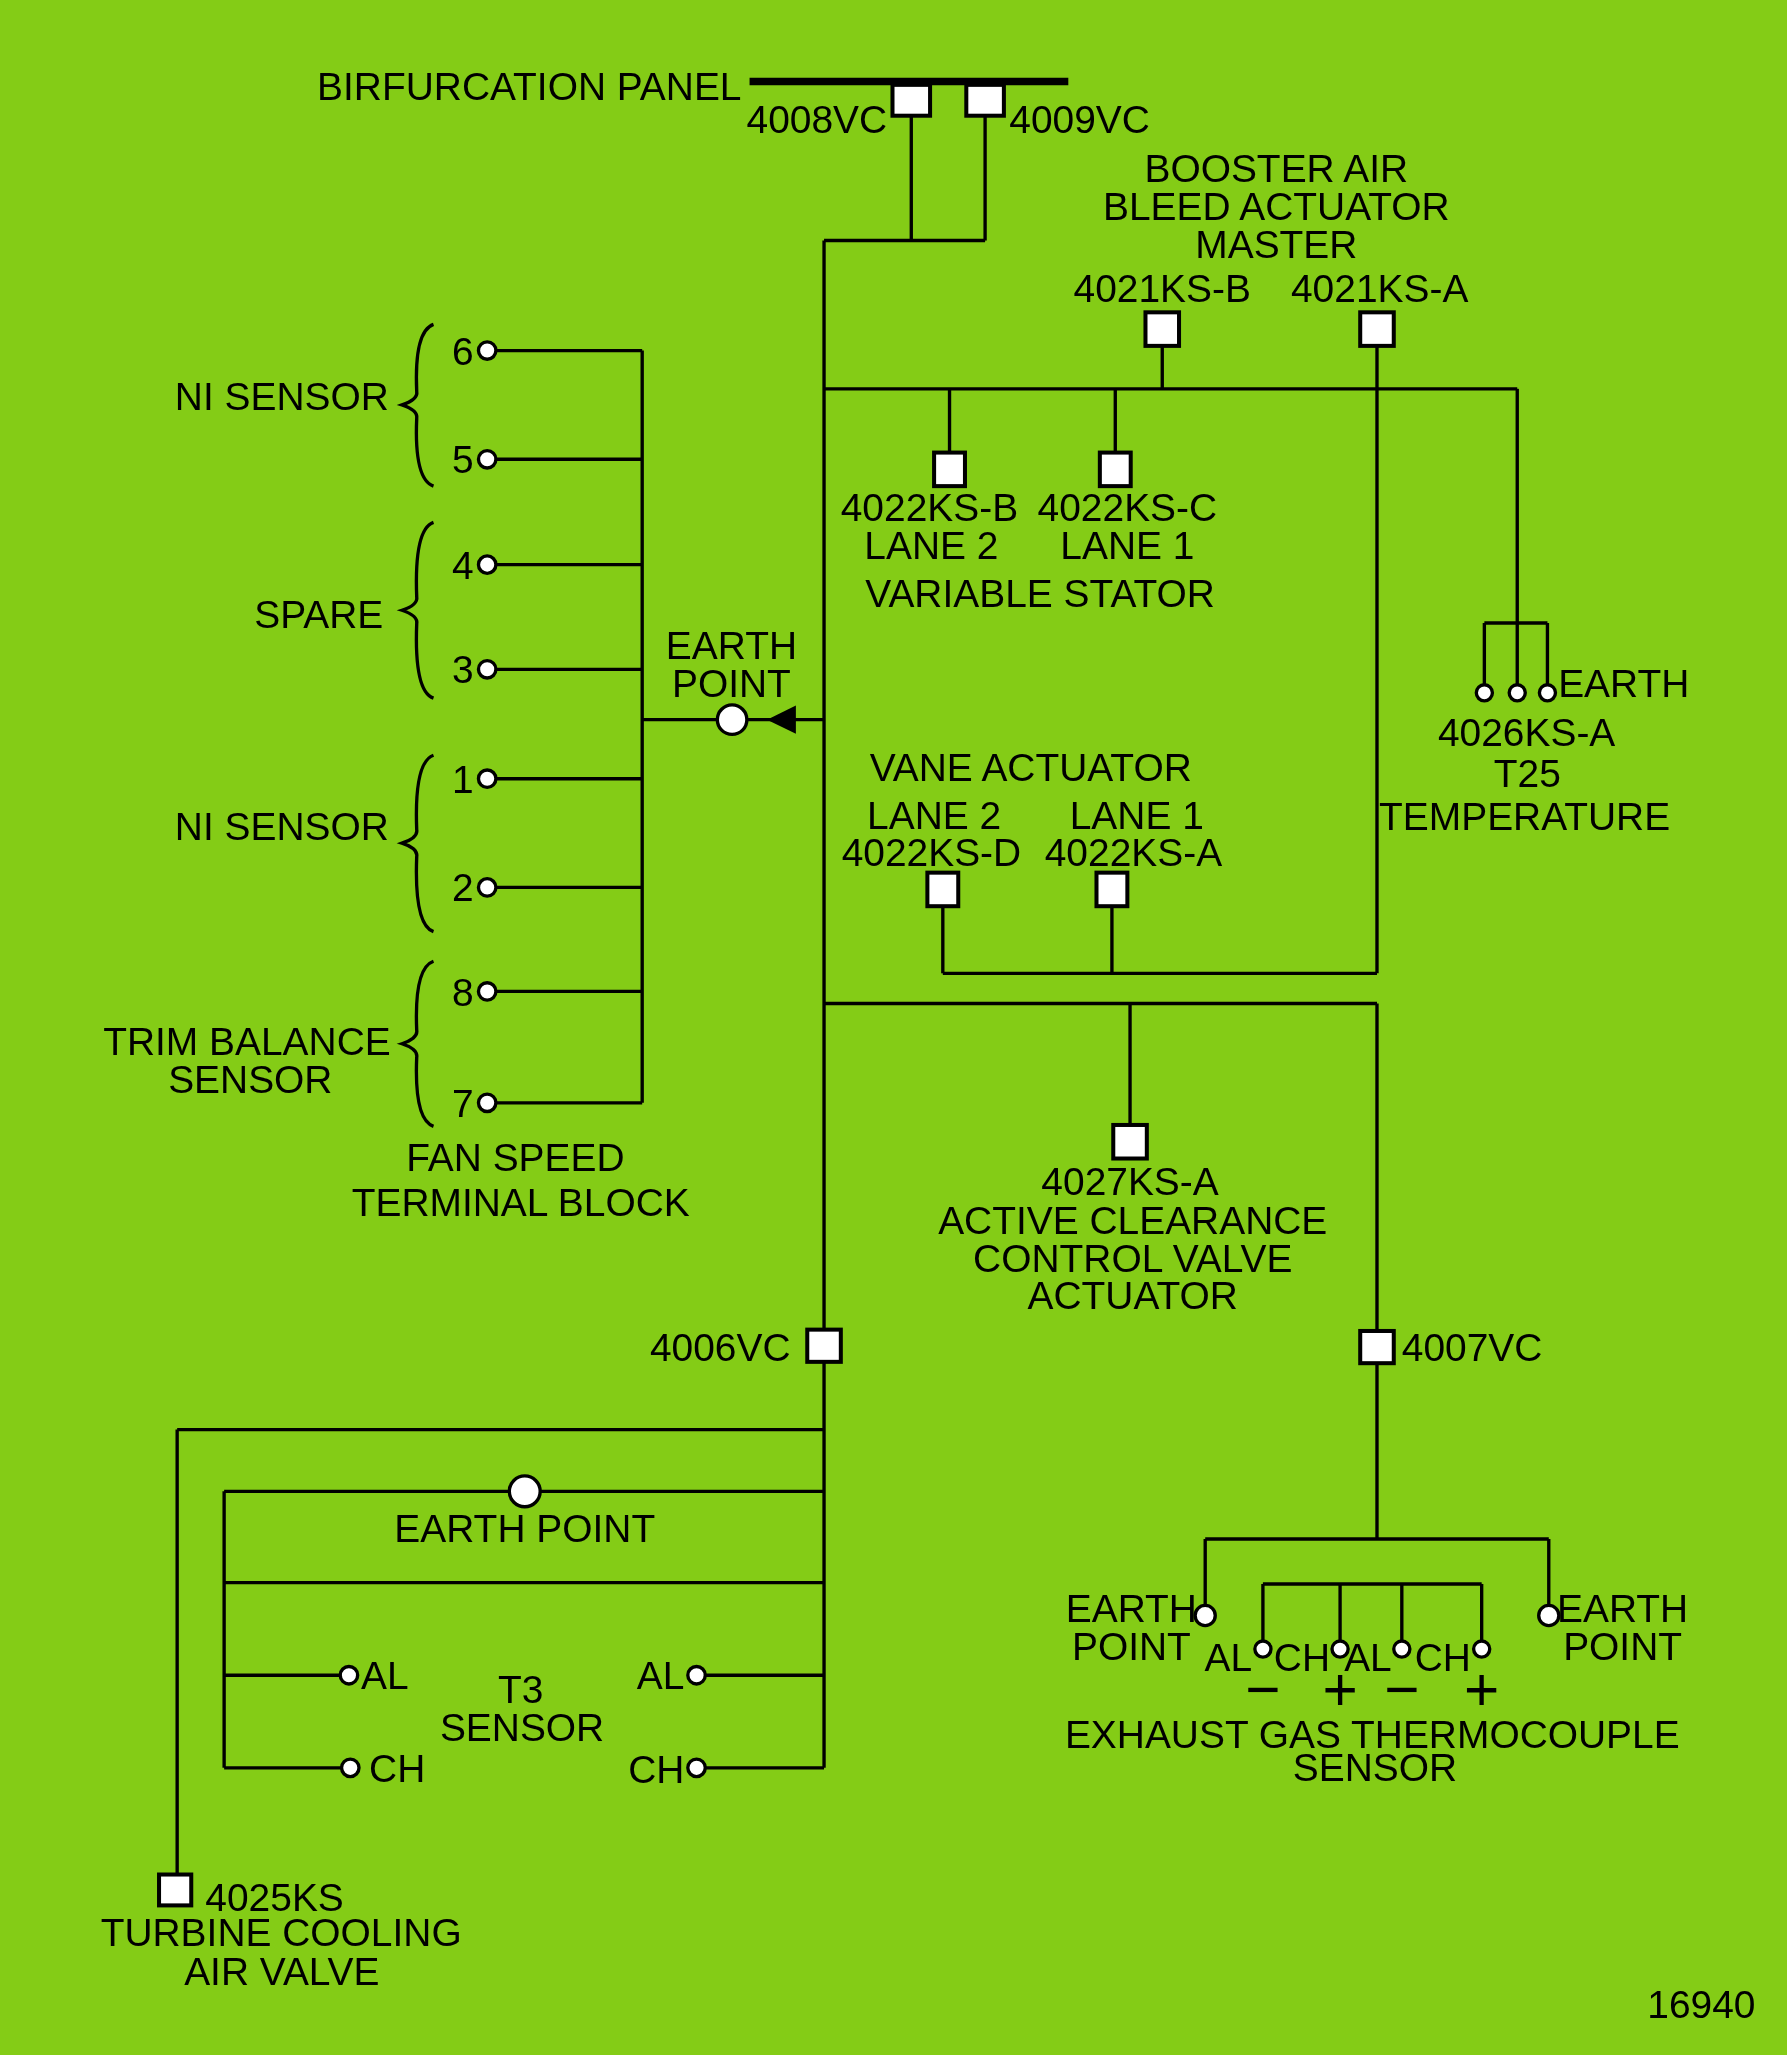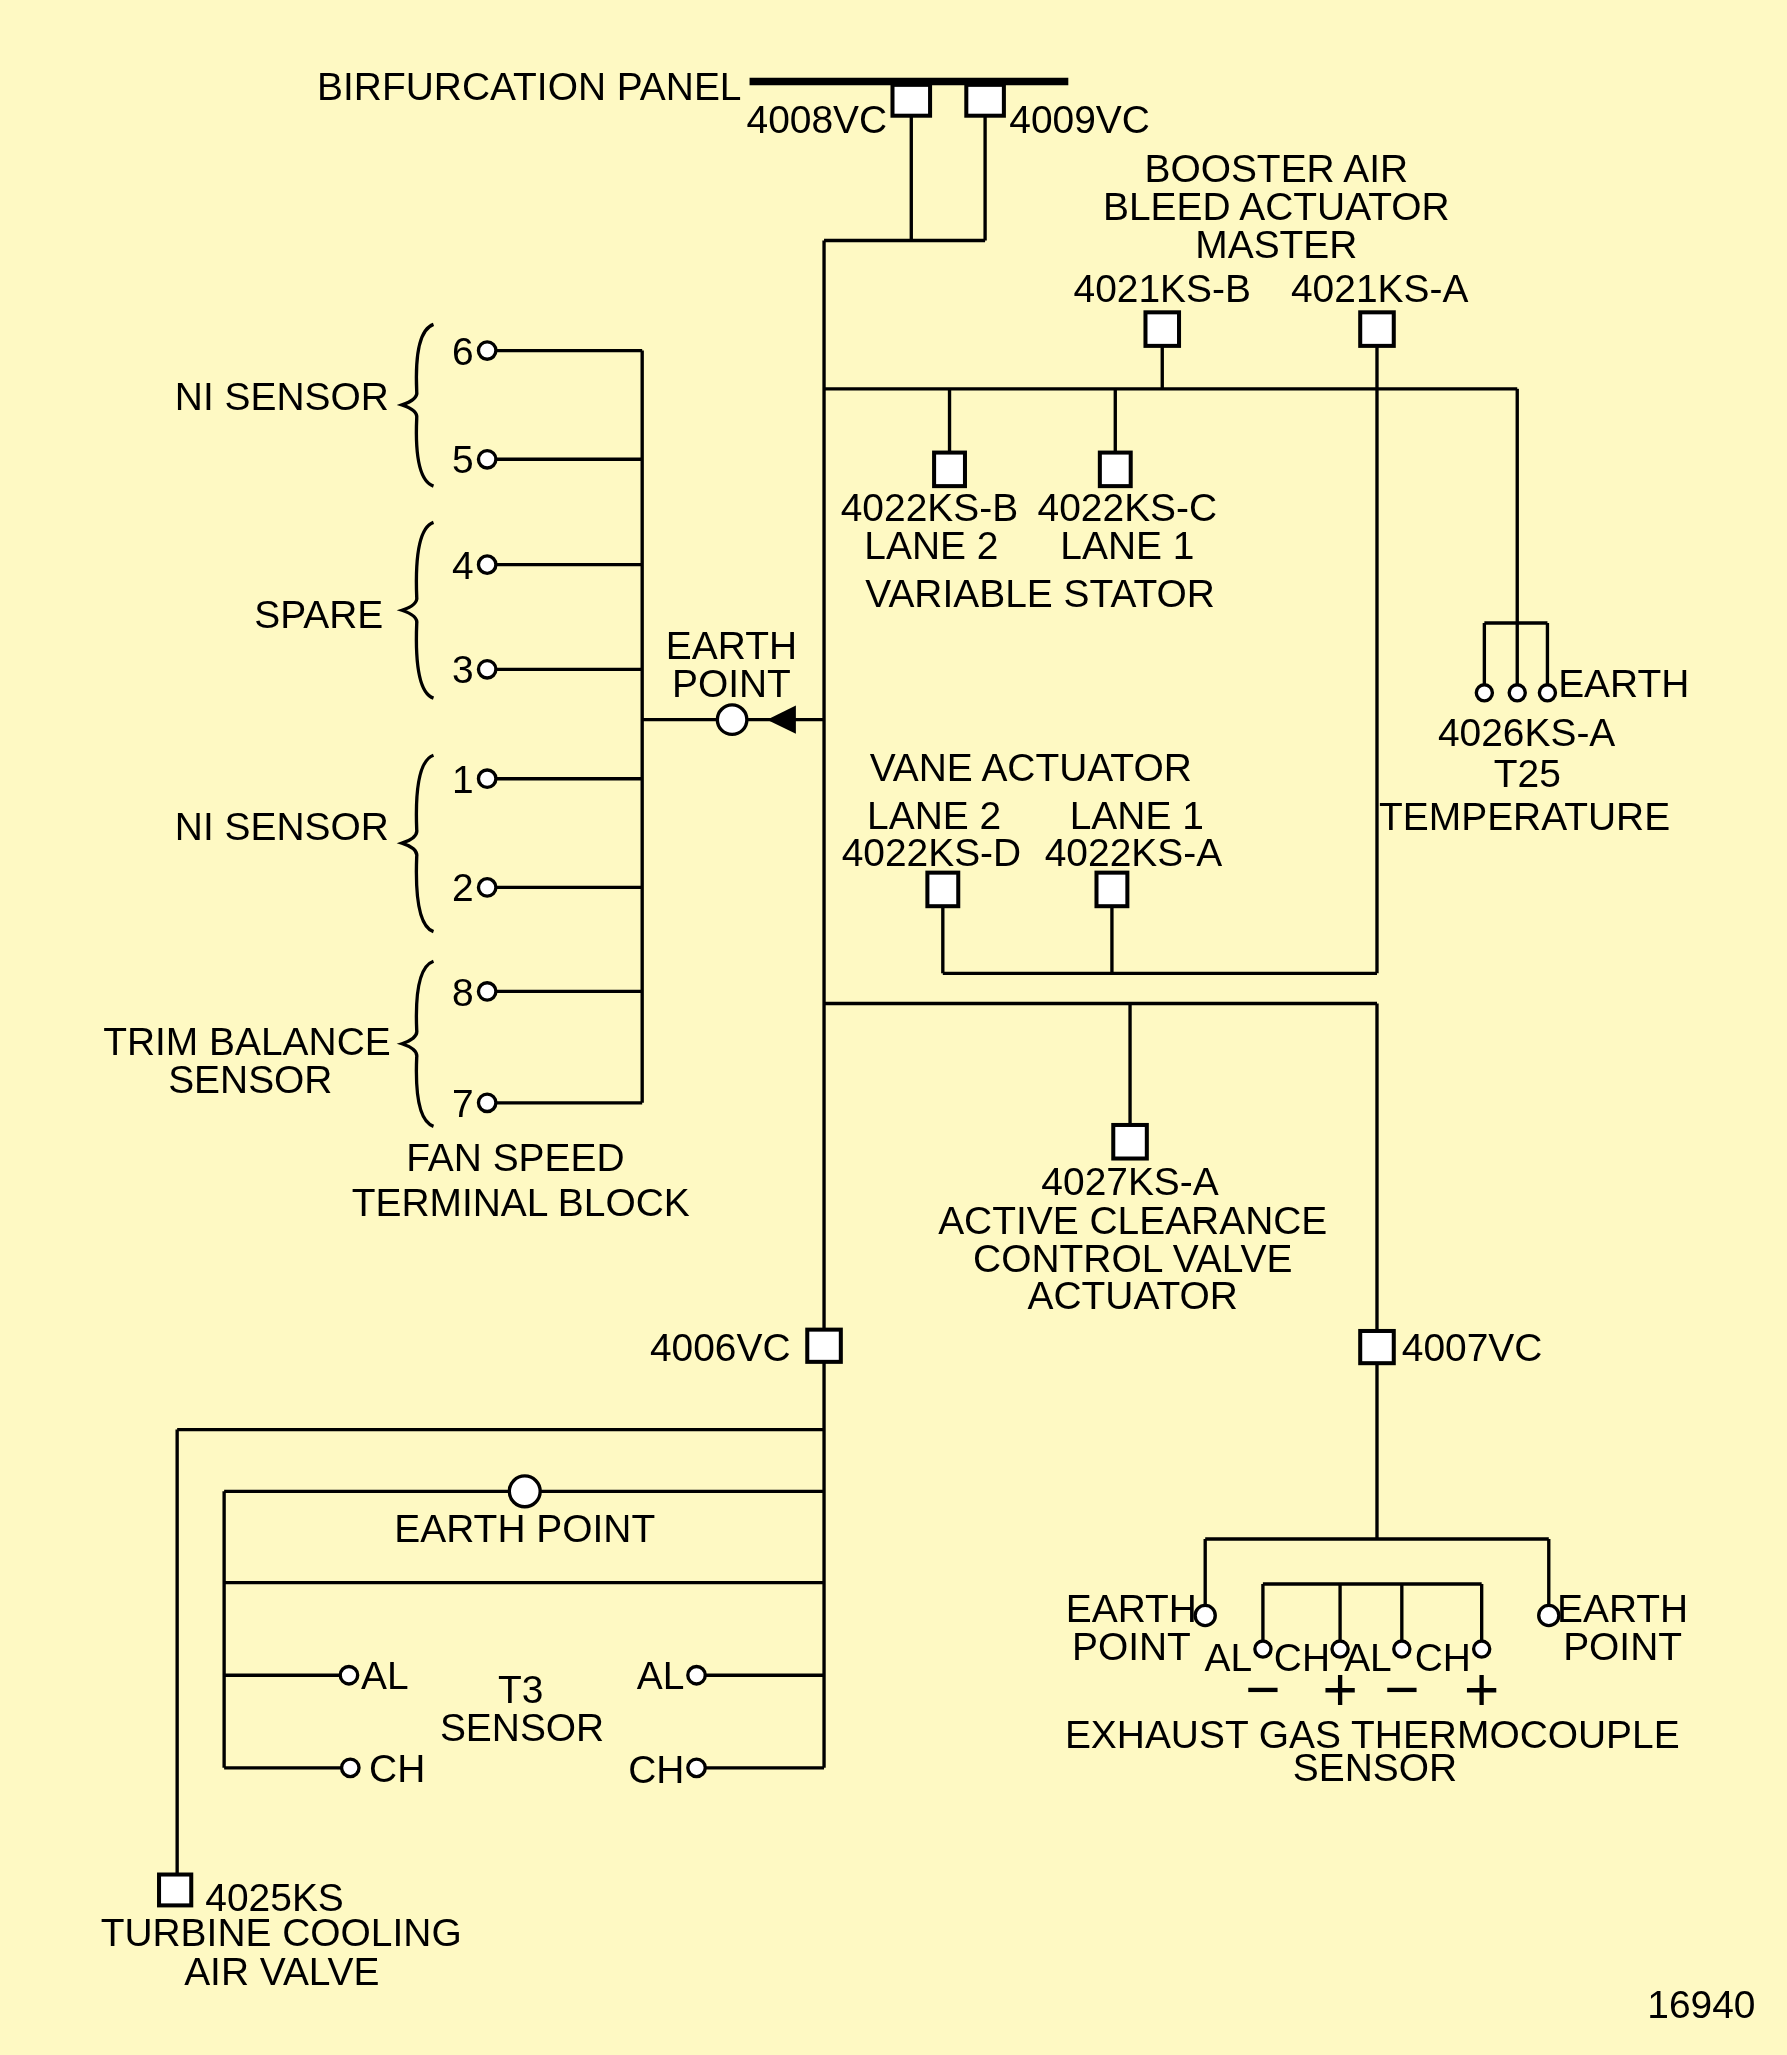--- a/index.html
+++ b/index.html
@@ -1,16 +1,16 @@
 <!DOCTYPE html>
 <html style="font-size:10.7px"><head>
 <meta charset="utf-8">
 <style>
   html,body{margin:0;padding:0;background:#ffffff;}
-  #page{width:1787px;height:2056px;background:#fef9c3;}
+  #page{width:1787px;height:2056px;background:#84cc16;}
   svg{display:block;}
   text{font-family:"Liberation Sans","DejaVu Sans",sans-serif;fill:#000;}
   .lbl{font-size:58px;}
   .sign{font-size:90px;}
   .w{stroke:#000;stroke-width:5;fill:none;}
   .bar{stroke:#000;stroke-width:11;fill:none;}
   .box{fill:#fff;stroke:#000;stroke-width:6;}
   .term{fill:#fff;stroke:#000;stroke-width:5;}
   .arrow{fill:#000;stroke:none;}
 </style>

